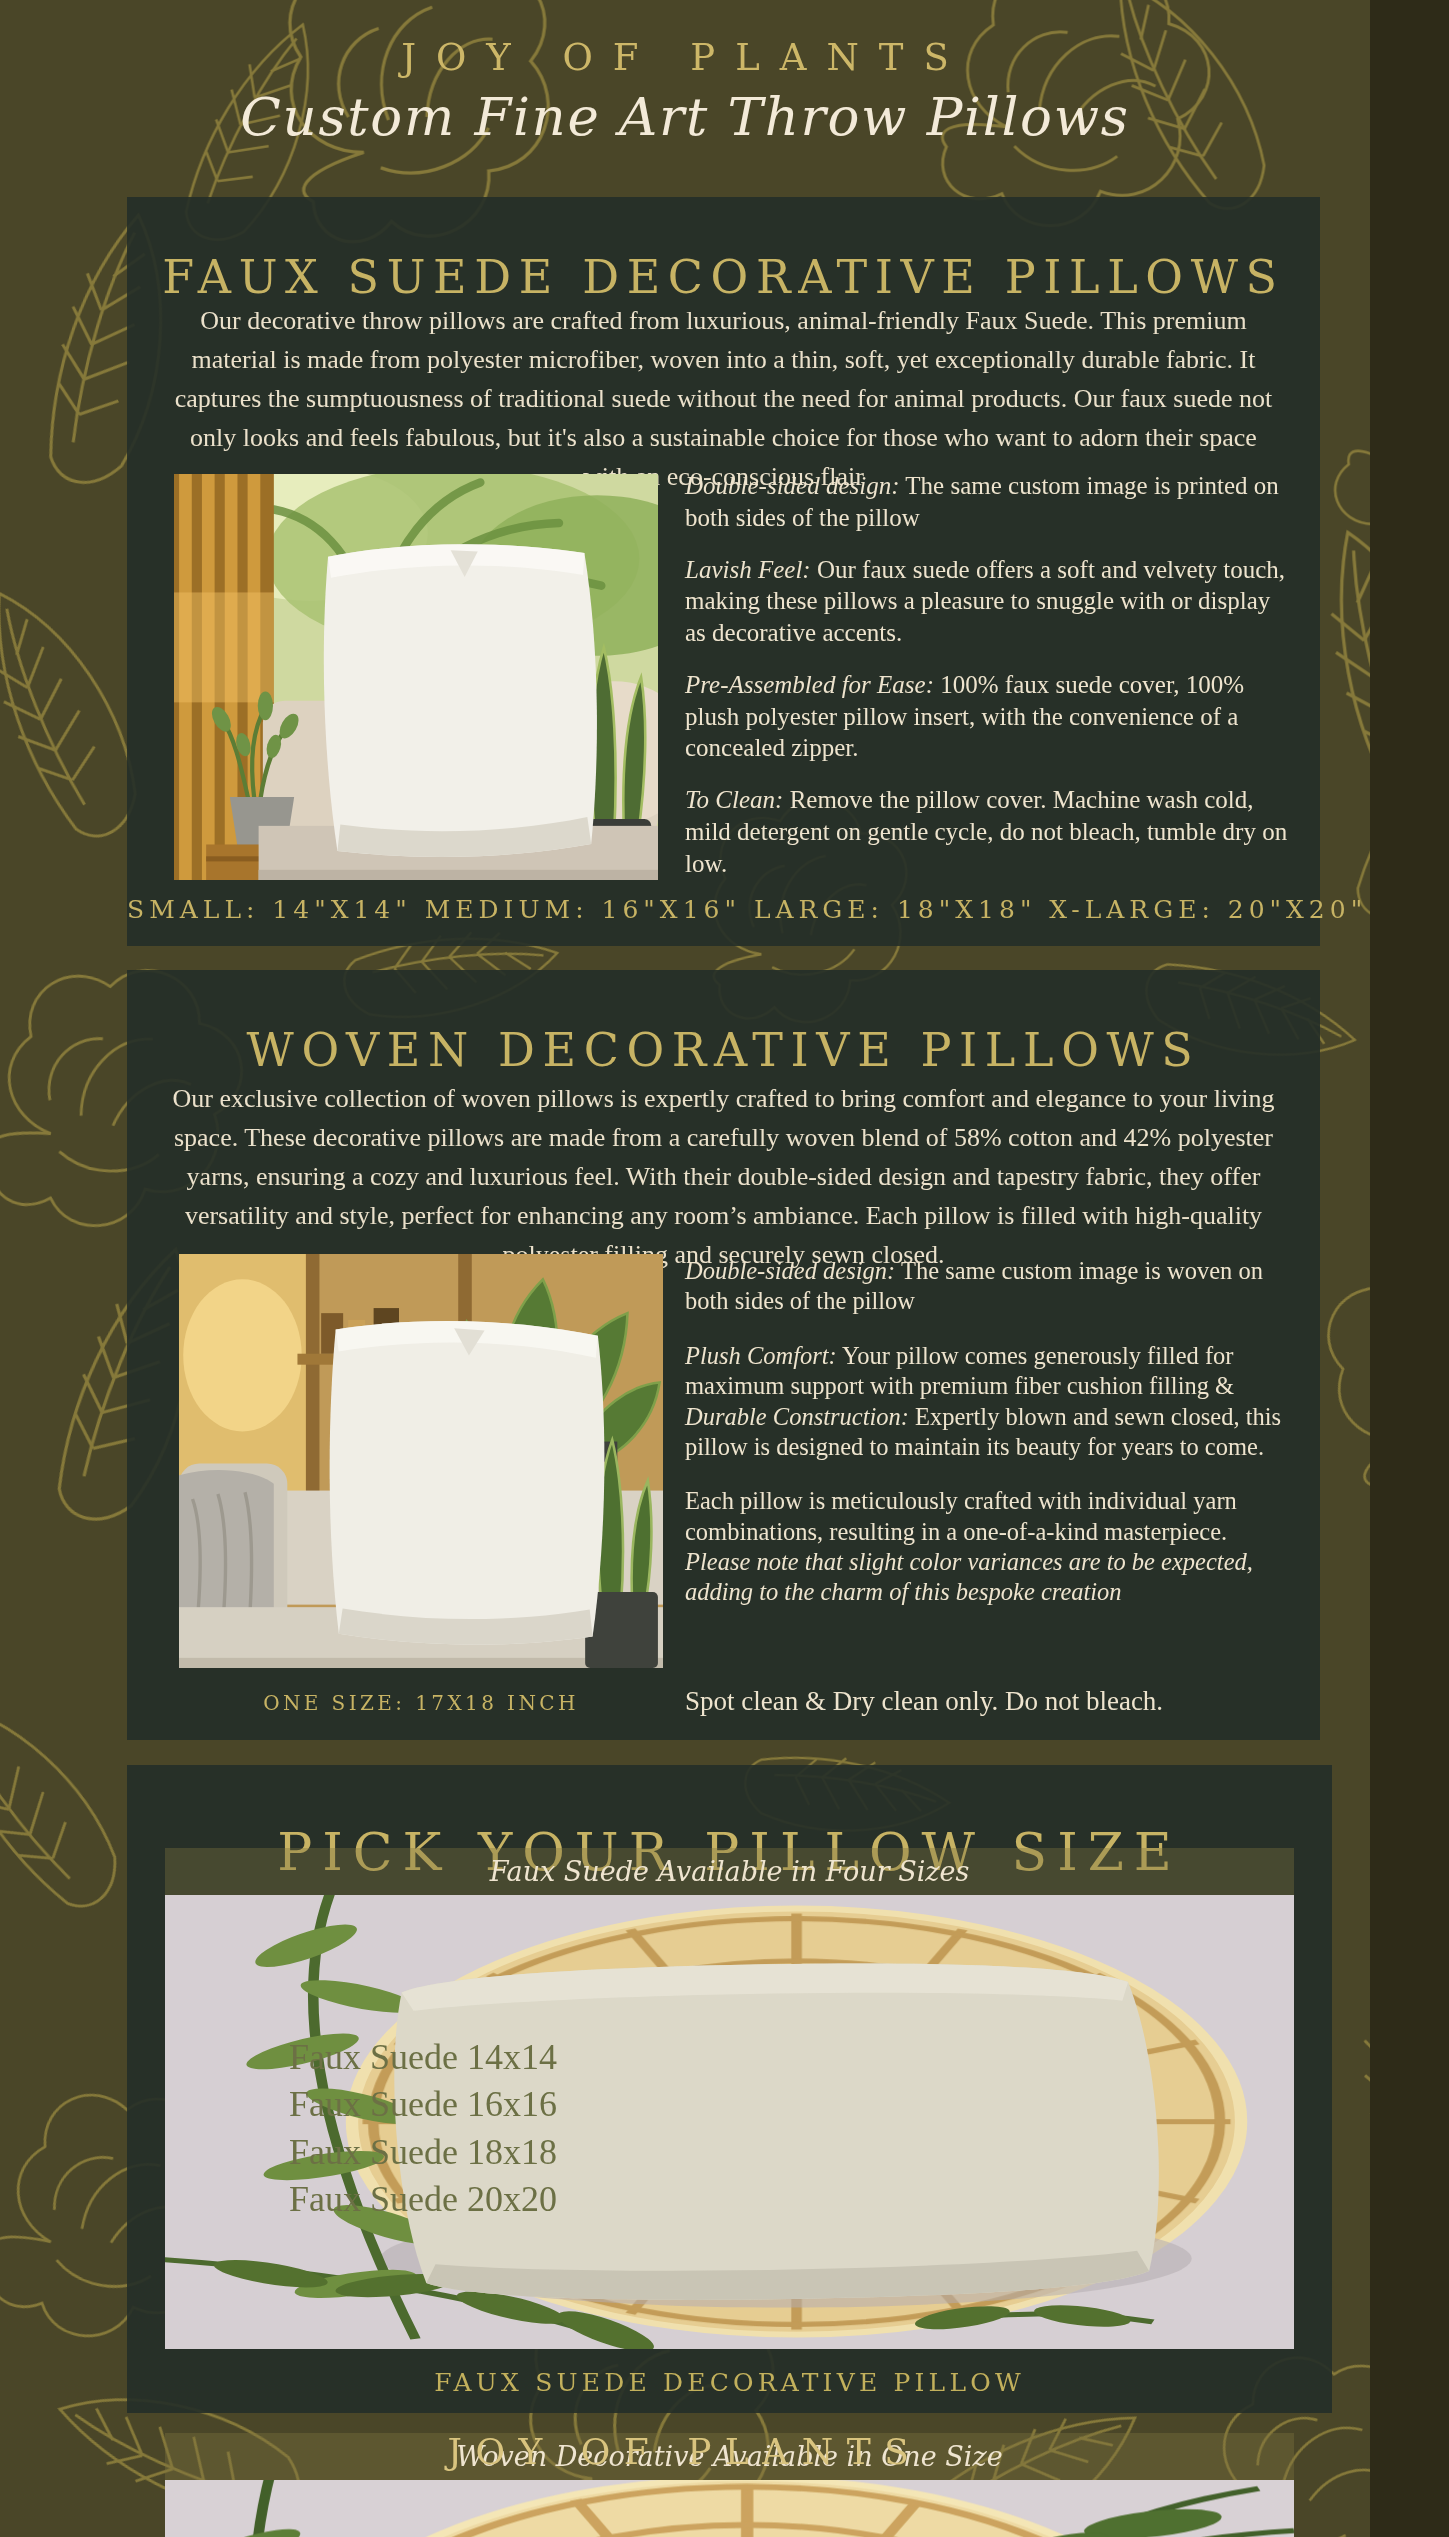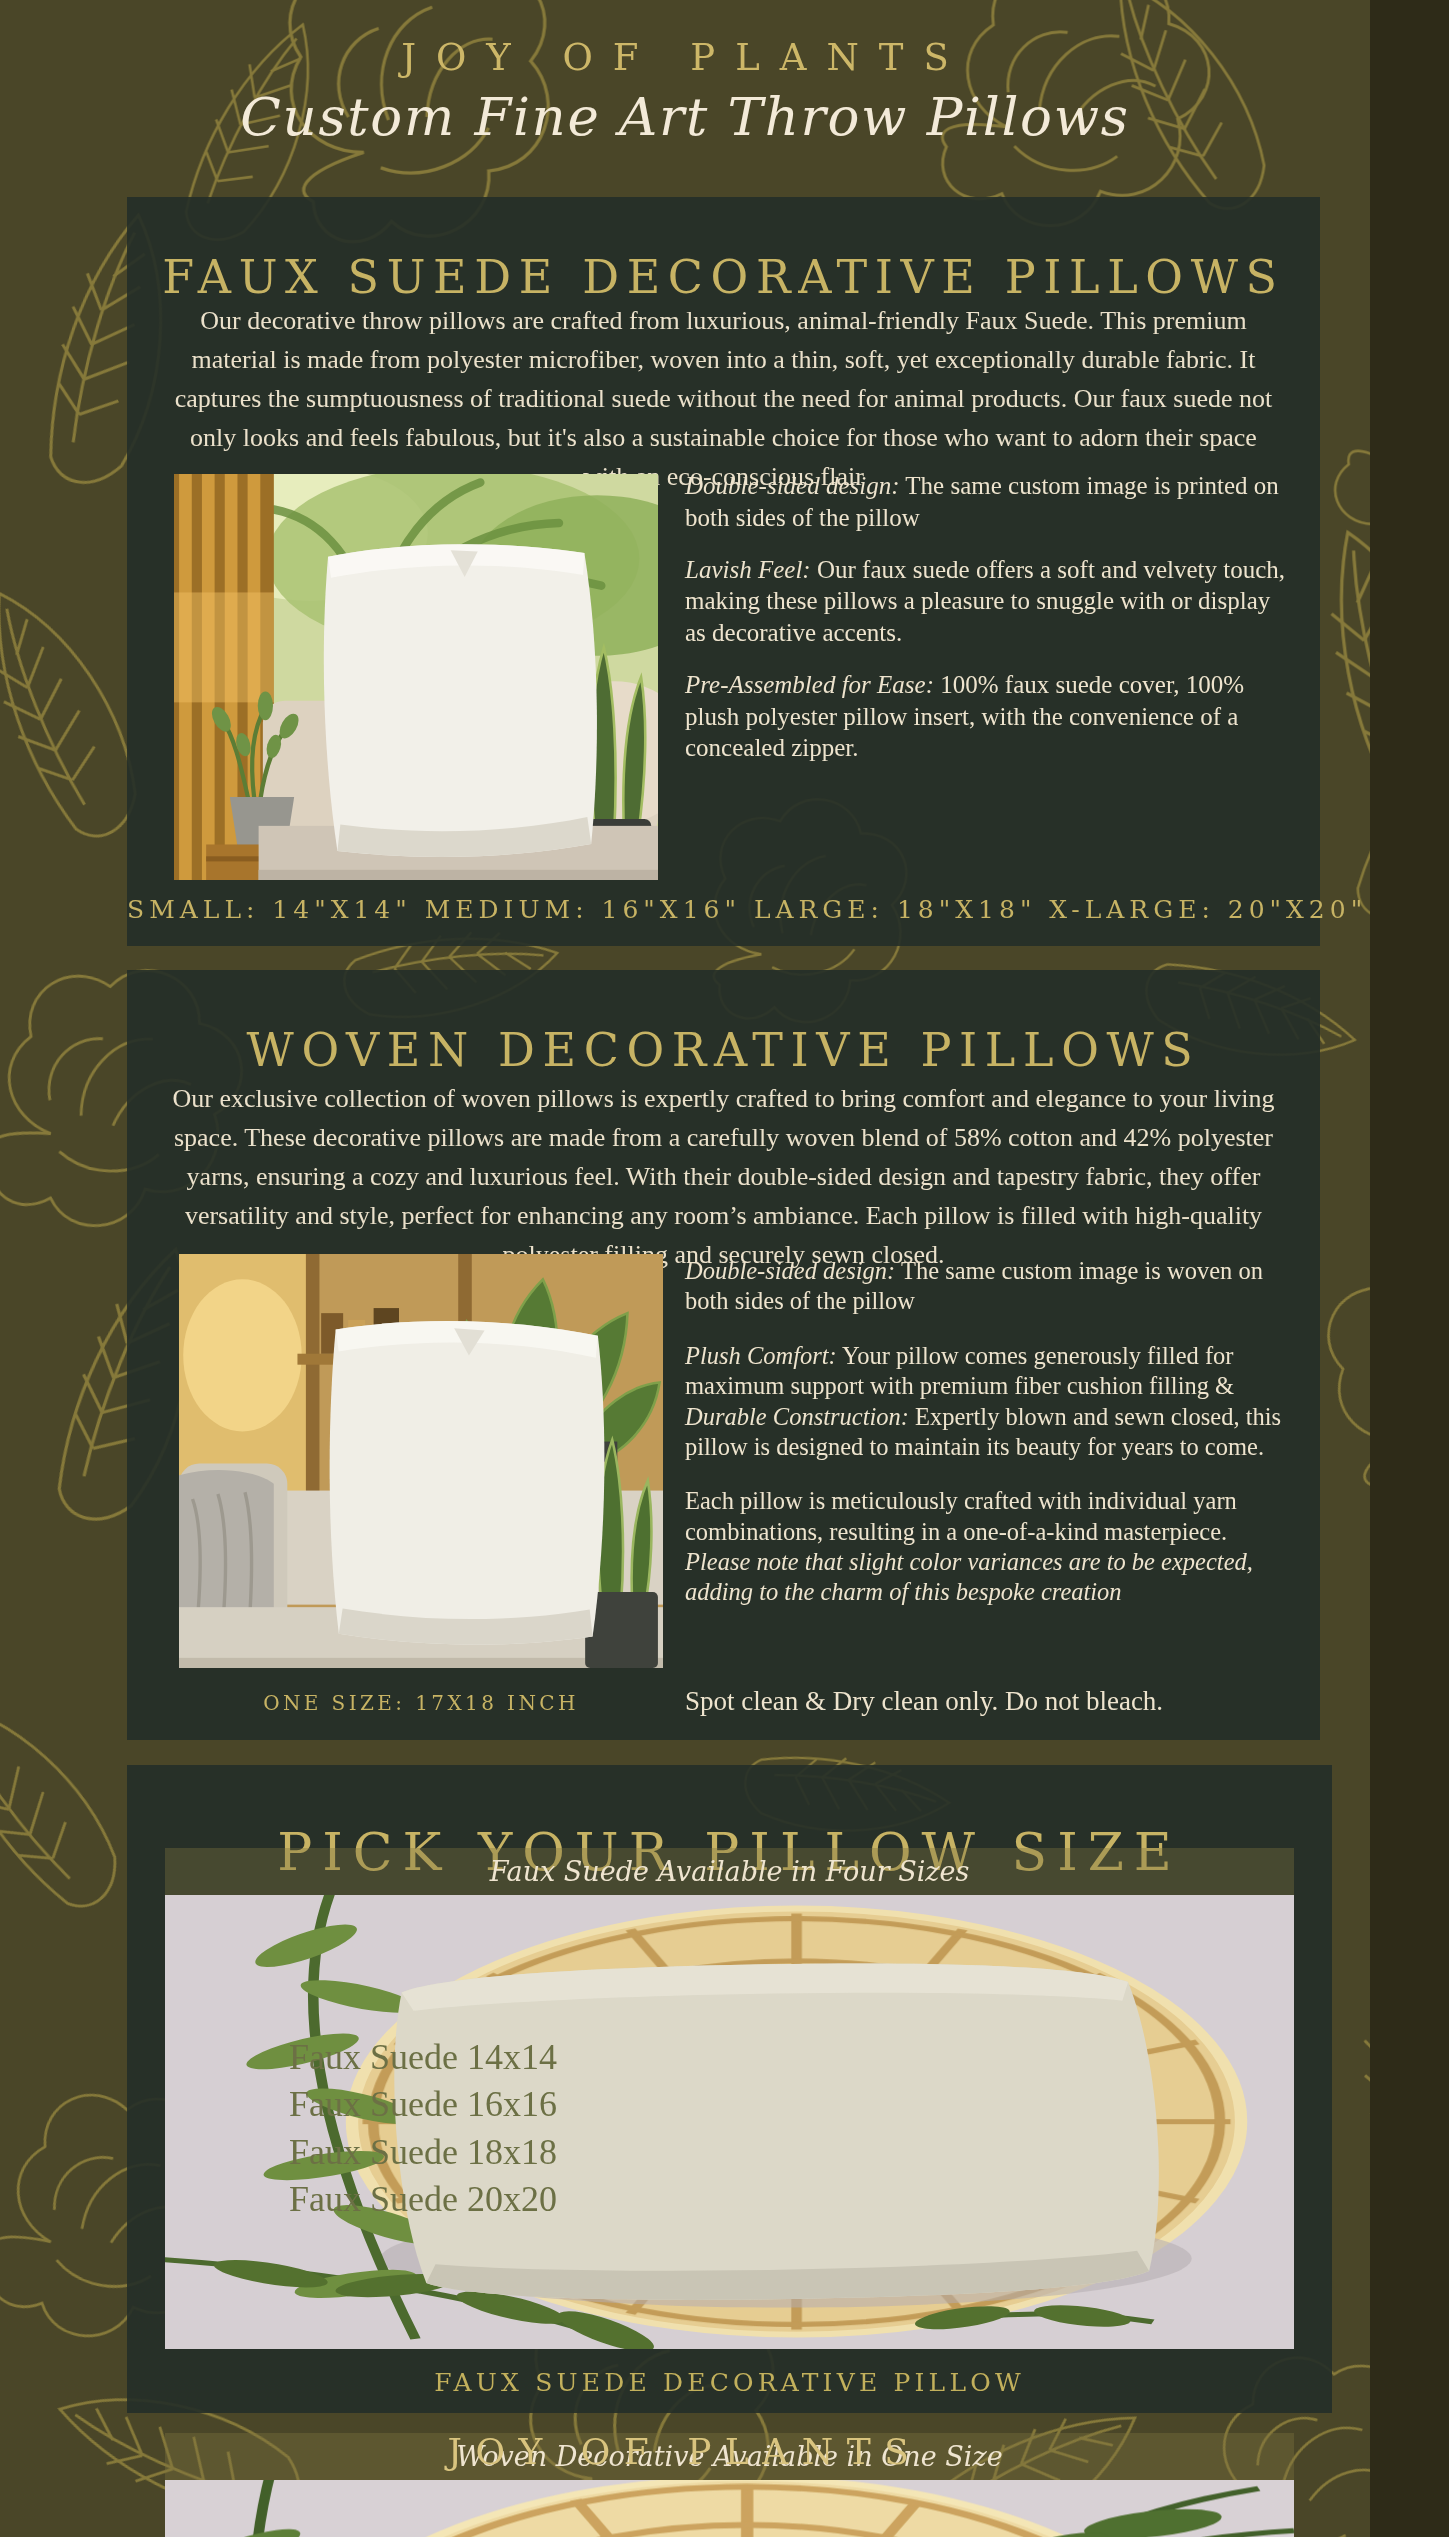--- a/index.html
+++ b/index.html
@@ -170,20 +170,21 @@
           <path d="M190,443 C286,456 392,456 490,440 L486,408 C390,426 288,426 194,412 Z" fill="#dcd8cc"></path>
           <path d="M330,90 L346,122 L362,92" fill="#e4e1d7"></path>
         </g>
       </svg>
     </div>
 
     <div class="features">
         <p class="feature"><span class="it">Double-sided design:</span><span> The same custom image is printed on both sides of the pillow</span></p>
         <p class="feature"><span class="it">Lavish Feel:</span><span> Our faux suede offers a soft and velvety touch, making these pillows a pleasure to snuggle with or display as decorative accents.</span></p>
         <p class="feature"><span class="it">Pre-Assembled for Ease:</span><span> 100% faux suede cover, 100% plush polyester pillow insert, with the convenience of a concealed zipper.</span></p>
+        <p class="feature"><span class="it">To Clean:</span><span> Remove the pillow cover. Machine wash cold, mild detergent on gentle cycle, do not bleach, tumble dry on low.</span></p>
       </div>
 
     <div class="sizes-line">SMALL: 14"X14" MEDIUM: 16"X16" LARGE: 18"X18" X-LARGE: 20"X20"</div>
   </section>
 
   <section class="panel p2">
     <h2 class="gold-h">WOVEN DECORATIVE PILLOWS</h2>
     <p class="intro">Our exclusive collection of woven pillows is expertly crafted to bring comfort and elegance to your living space. These decorative pillows are made from a carefully woven blend of 58% cotton and 42% polyester yarns, ensuring a cozy and luxurious feel. With their double-sided design and tapestry fabric, they offer versatility and style, perfect for enhancing any room’s ambiance. Each pillow is filled with high-quality polyester filling and securely sewn closed.</p>
 
     <div class="photo photo2">

